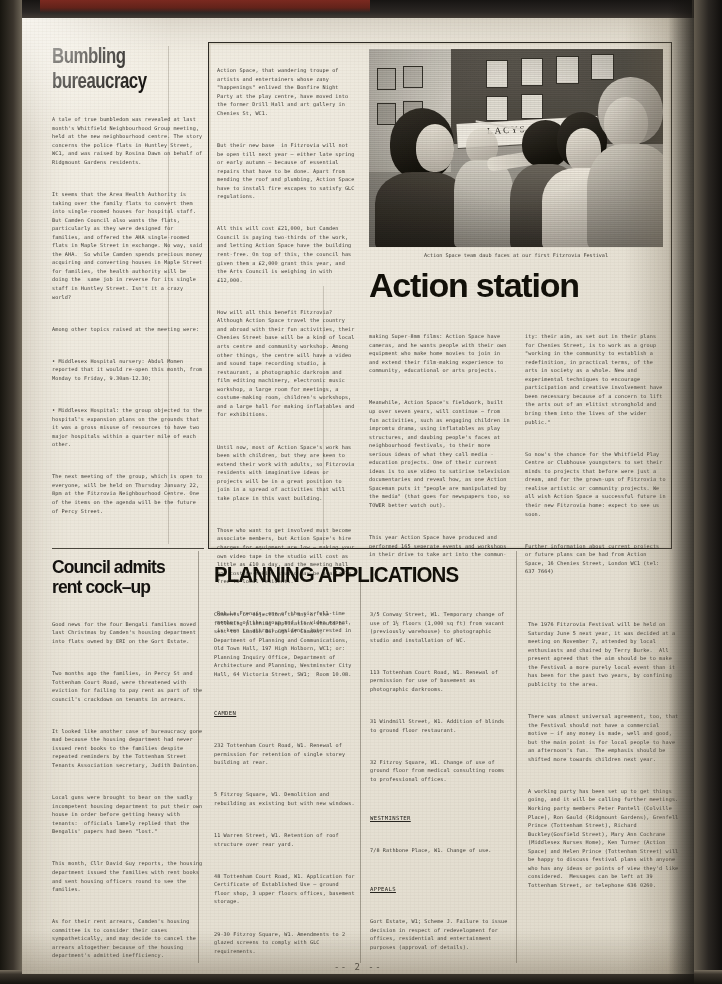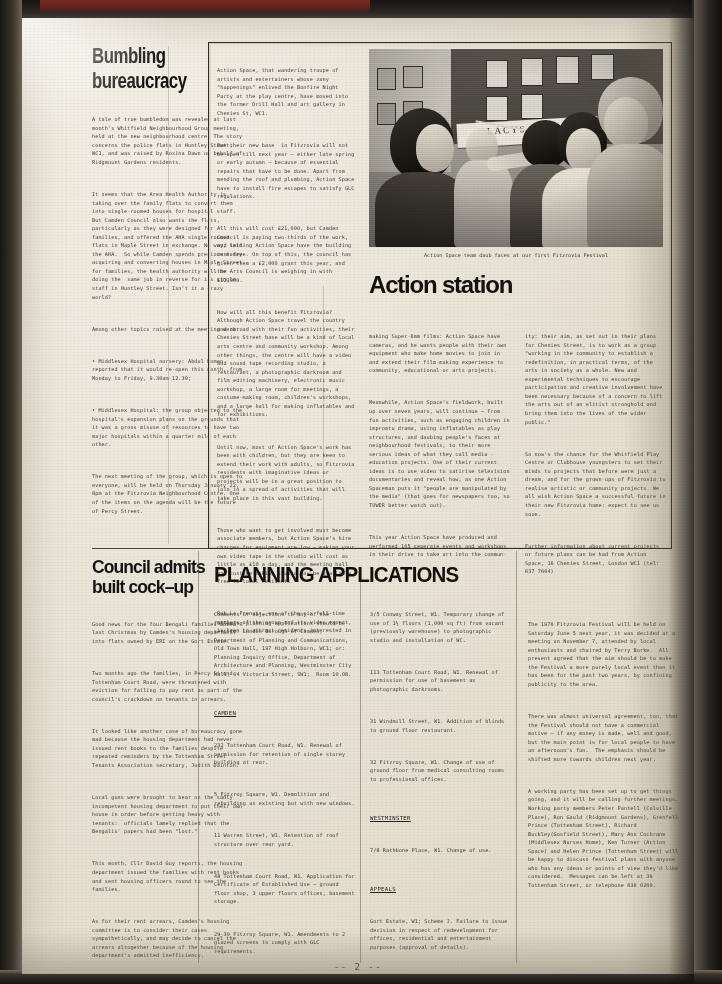--- a/index.html
+++ b/index.html
@@ -98,21 +98,21 @@
     font-family: "Liberation Sans", sans-serif;
     font-weight: bold;
     color: #17150f;
     letter-spacing: -0.5px;
   }
 
   
   #col-left {
     position: absolute;
     left: 30px; top: 25px;
-    width: 152px; height: 920px; margin-left: 40px;
+    width: 152px; height: 920px;
   }
   #hd-bumbling {
     font-family: "Liberation Sans", sans-serif;
     font-weight: bold;
     font-size: 20.5px;
     line-height: 22px;
     color: #151310;
     letter-spacing: -0.6px;
     transform: scaleX(.82) scaleY(1.12);
     transform-origin: left top;
@@ -171,21 +171,21 @@
     position: absolute; left: 156px; top: 205px; width: 294px;
     font-family: "DejaVu Sans Mono", monospace;
     font-size: 5.1px; line-height: 7px;
     color: #3d3a33;
     text-align: center;
   }
   #hd-action-station {
     position: absolute; left: 156px; top: 222px; width: 300px;
     font-family: "Liberation Sans", sans-serif;
     font-weight: bold;
-    font-size: 24px;
+    font-size: 34px;
     line-height: 32px;
     letter-spacing: -1.2px;
     color: #121009;
   }
   #as-col2 {
     position: absolute; left: 156px; top: 268px; width: 143px;
   }
   #as-col3 {
     position: absolute; left: 312px; top: 268px; width: 143px;
   }
@@ -277,21 +277,21 @@
         <p>Among other topics raised at the meeting were:</p>
         <p class="bullet-line">• Middlesex Hospital nursery: Abdul Momen reported that it would re-open this month, from Monday to Friday, 9.30am-12.30;</p>
         <p class="bullet-line">• Middlesex Hospital: the group objected to the hospital's expansion plans on the grounds that it was a gross misuse of resources to have two major hospitals within a quarter mile of each other.</p>
         <p>The next meeting of the group, which is open to everyone, will be held on Thursday January 22, 8pm at the Fitzrovia Neighbourhood Centre. One of the items on the agenda will be the future of Percy Street.</p>
       </div>
 
       <hr class="rule">
 
       <div id="hd-council" class="hl-cond">
         <div>Council admits</div>
-        <div>built cock–up</div>
+        <div>rent cock–up</div>
       </div>
 
       <div class="body-txt">
         <p>Good news for the four Bengali families moved last Christmas by Camden's housing department into flats owned by ERI on the Gort Estate.</p>
         <p>Two months ago the families, in Percy St and Tottenham Court Road, were threatened with eviction for failing to pay rent as part of the council's crackdown on tenants in arrears.</p>
         <p>It looked like another case of bureaucracy gone mad because the housing department had never issued rent books to the families despite repeated reminders by the Tottenham Street Tenants Association secretary, Judith Dainton.</p>
         <p>Local guns were brought to bear on the sadly incompetent housing department to put their own house in order before getting heavy with tenants:  officials lamely replied that the Bengalis' papers had been "lost."</p>
         <p>This month, Cllr David Guy reports, the housing department issued the families with rent books and sent housing officers round to see the families.</p>
         <p>As for their rent arrears, Camden's housing committee is to consider their cases sympathetically, and may decide to cancel the arrears altogether because of the housing department's admitted inefficiency.</p>
       </div>

